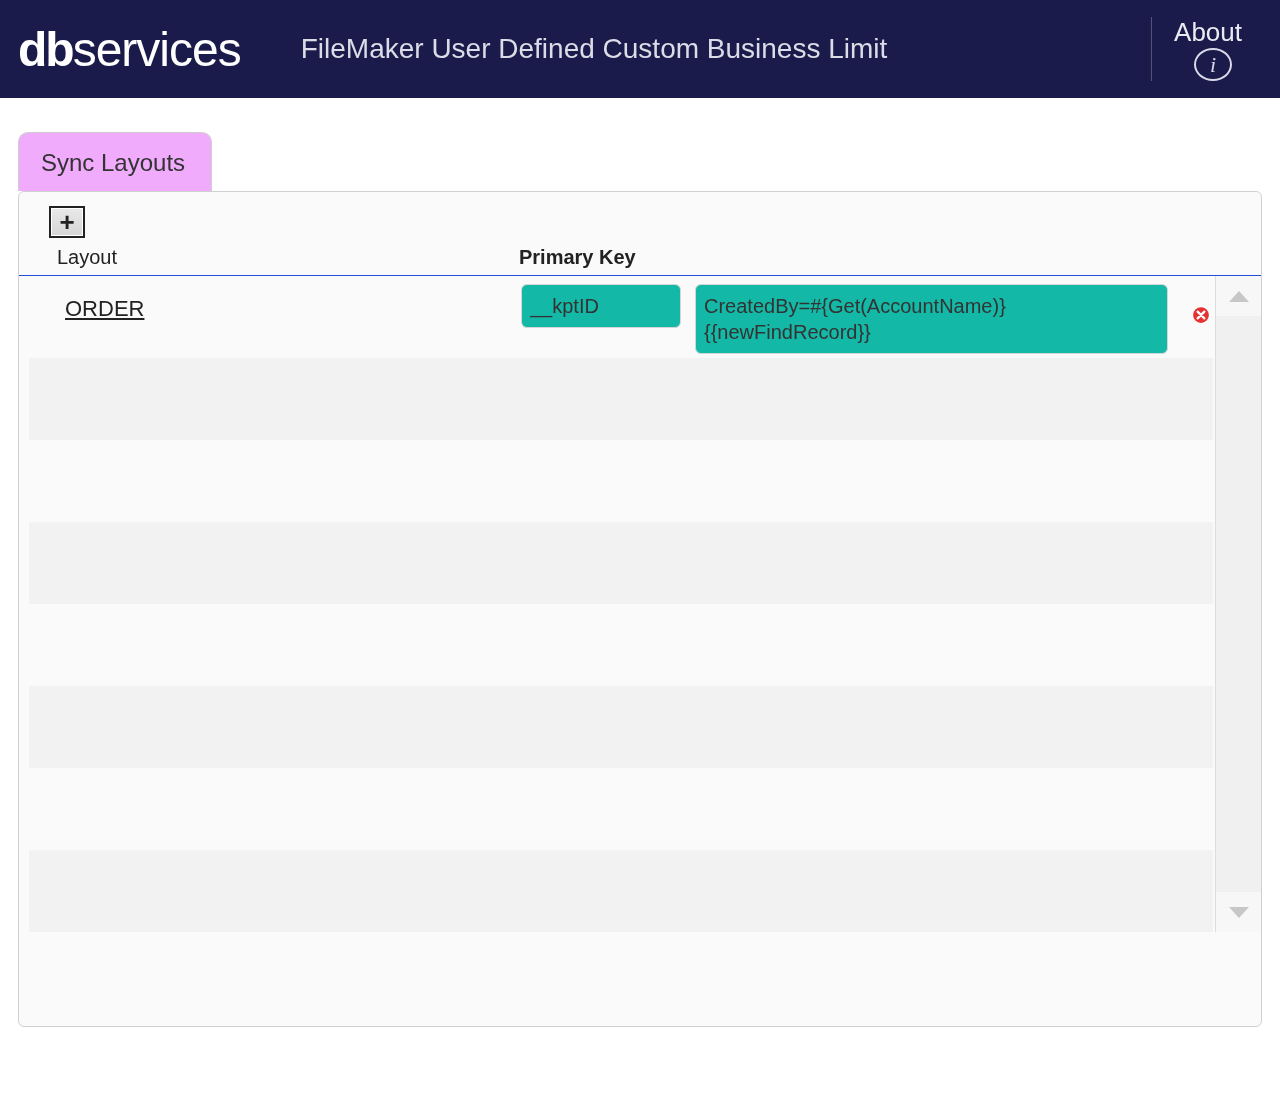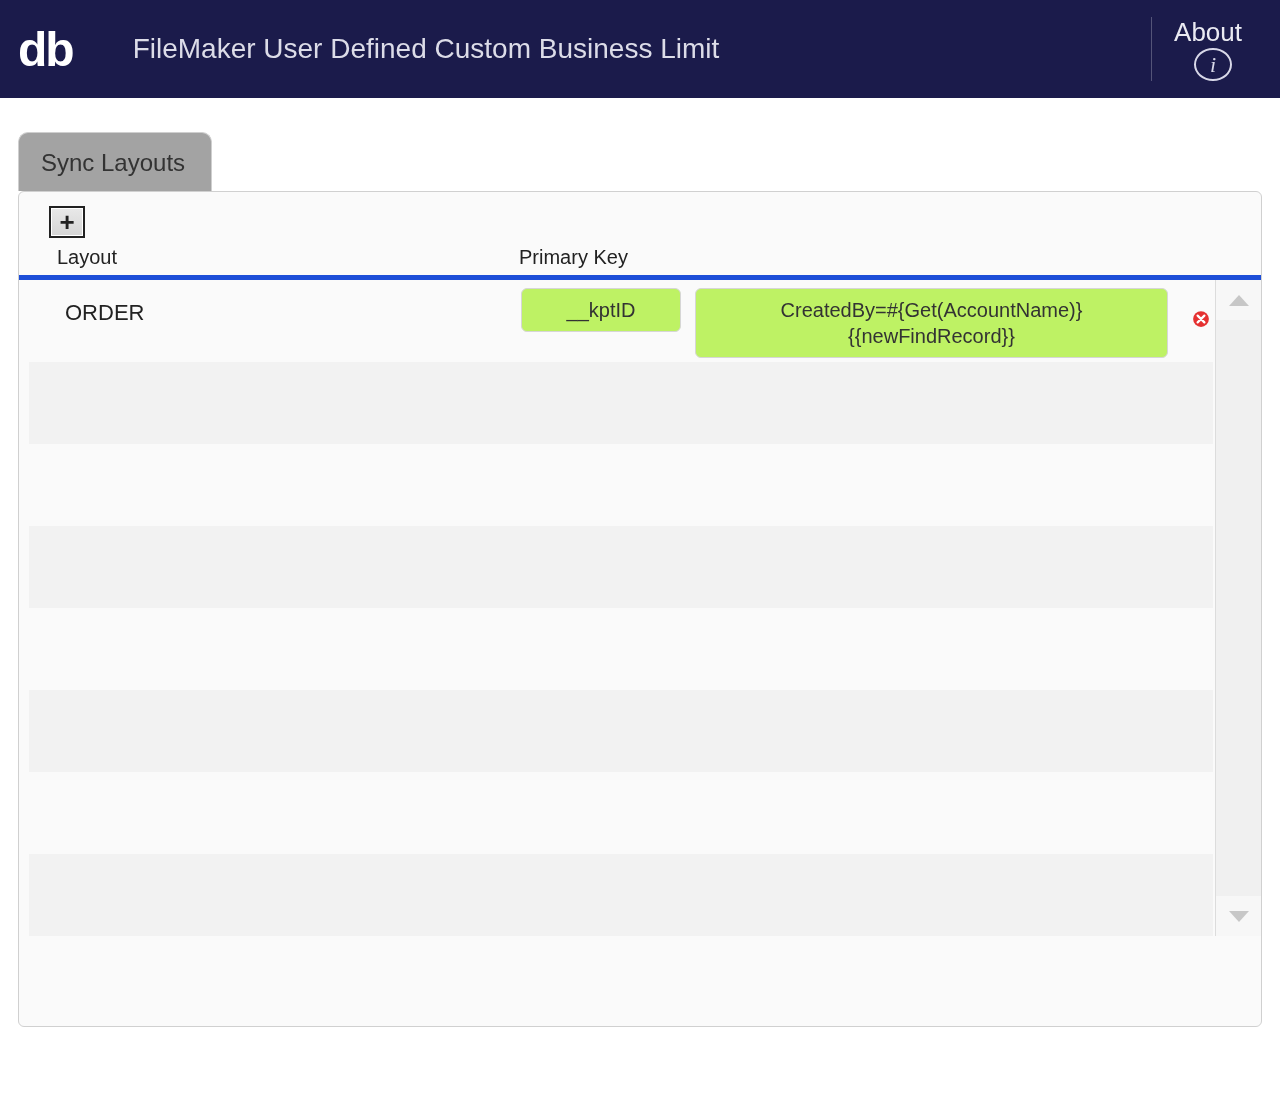--- a/index.html
+++ b/index.html
@@ -56,21 +56,21 @@
   }
 
   
   .tabs-row { position: relative; height: 60px; }
   .tab {
     position: absolute;
     top: 0; left: 0;
     padding: 16px 26px 14px 22px;
     font-size: 24px;
     color: #333;
-    background: #a3a3a3;
+    background: #f0abfc;
     border: 1px solid #cfcfcf;
     border-bottom: none;
     border-top-left-radius: 10px;
     border-top-right-radius: 10px;
     cursor: pointer;
     z-index: 2;
   }
 
   
   .panel {
@@ -96,26 +96,27 @@
     user-select: none;
   }
   .col-headers {
     display: flex;
     align-items: center;
     padding: 2px 0 6px 0;
     font-size: 20px;
     color: #222;
   }
   .col-layout  { width: 500px; padding-left: 38px; }
-  .col-pk      { width: 168px; }
+  .col-pk      { width: 168px; font-weight: bold; }
   .col-crit    { flex: 1; }
 
   .grid-wrap {
     position: relative;
-    border-top: 5px solid #1d4ed8;
+    border-top: 1px solid #1d4ed8;
+    text-decoration: underline;
   }
   .grid {
     margin: 0 48px 0 10px;
   }
   .row {
     display: flex;
     align-items: flex-start;
     height: 82px;
     padding: 8px 0;
   }
@@ -132,28 +133,27 @@
   }
   .row-crit {
     flex: 1;
     margin-right: 21px;
   }
   .input-box {
     width: 100%;
     min-height: 44px;
     border: 1px solid #d6d6d6;
     border-radius: 6px;
-    background: #bef264;
+    background: #14b8a6;
     padding: 8px 8px;
     font-size: 20px;
     color: #333;
     font-family: inherit;
     resize: none;
     line-height: 1.3;
-    text-align: center;
   }
   .input-box.tall { min-height: 66px; }
   .row-del {
     width: 24px;
     padding-top: 22px;
     display: flex; align-items: center; justify-content: center;
   }
   .del-icon {
     width: 18px; height: 18px;
     cursor: pointer;
@@ -187,20 +187,21 @@
   .tri-up   { border-bottom: 11px solid #c7c7c7; }
   .tri-down { border-top: 11px solid #c7c7c7; }
 
 </style>
 </head>
 <body>
 
 <div class="header">
   <div class="logo">
     <span class="bold">db</span>
+      <span class="thin">services</span>
   </div>
   <div class="header-title">FileMaker User Defined Custom Business Limit</div>
   <div class="header-right">
     <span class="about-label">About</span>
     <span class="info-circle">i</span>
   </div>
 </div>
 
 <div class="page">
 

